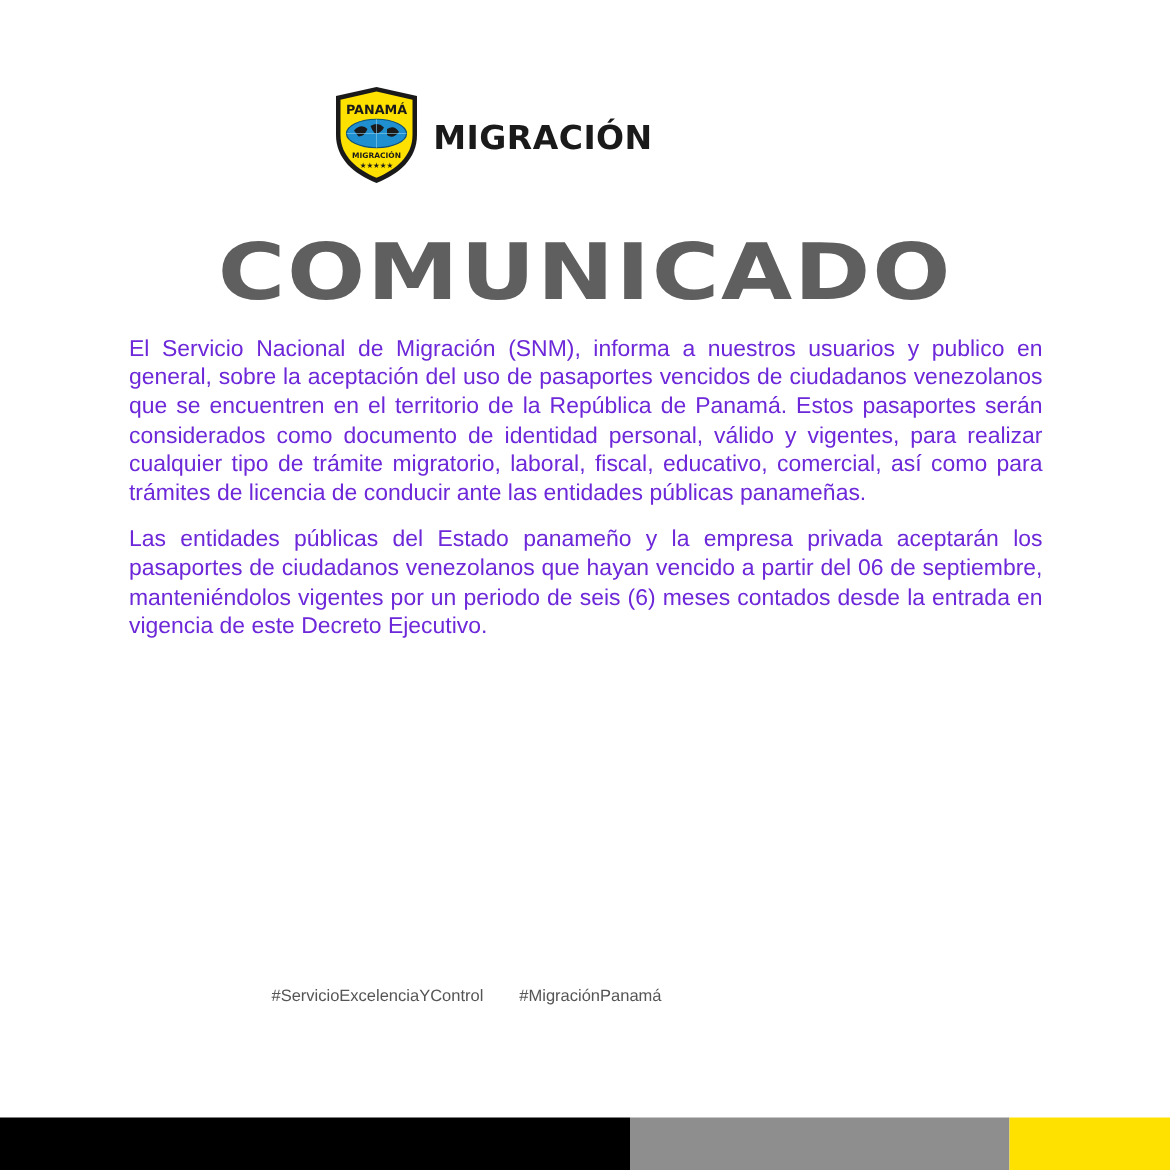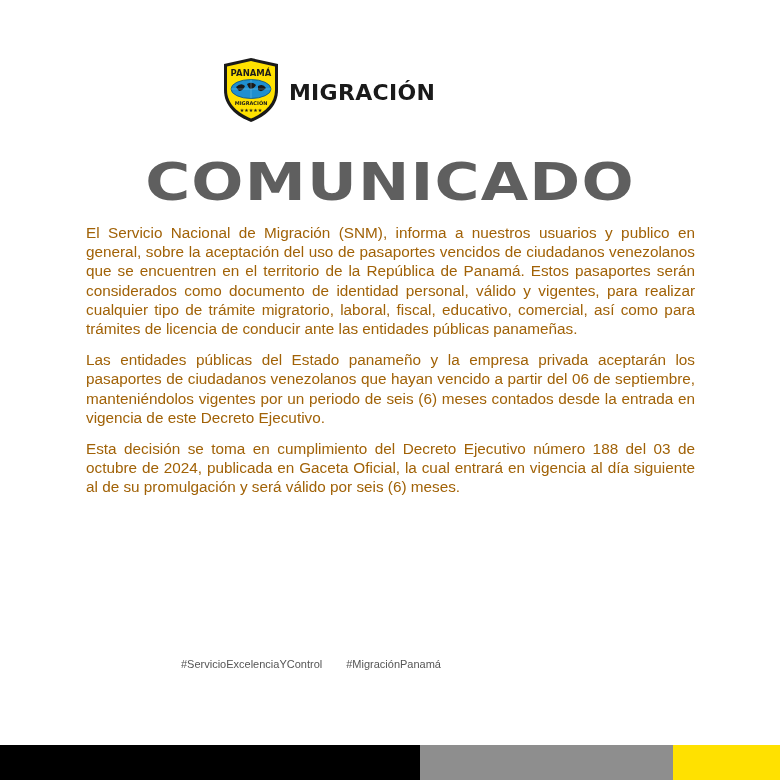--- a/index.html
+++ b/index.html
@@ -10,21 +10,21 @@
     .header { position: absolute; top: 56px; left: 0; width: 656px; display: flex; justify-content: center; align-items: center; }
     .shield { width: 60px; height: 68px; margin-right: 8px; }
     .brand { font-family: "DejaVu Sans", sans-serif; font-weight: bold; font-size: 22px; color: #1a1a1a; letter-spacing: 0.3px; margin-top: 4px; }
     .title {
       position: absolute; top: 148px; left: 0; width: 780px; text-align: center;
       font-family: "DejaVu Sans", sans-serif; font-weight: bold; font-size: 52px; color: #5f5f5f;
       letter-spacing: 1px; transform: scaleX(1.18); transform-origin: center; line-height: 68px;
     }
     .body { position: absolute; top: 223px; left: 86px; width: 609px; }
     .body p {
-      margin: 0 0 12px 0; font-size: 15.3px; line-height: 19.2px; text-align: justify; color: #a16207;
+      margin: 0 0 12px 0; font-size: 15.3px; line-height: 19.2px; text-align: justify; color: #6d28d9;
     }
     .hashtags { position: absolute; top: 658px; left: 0; width: 616px; display: flex; justify-content: center; gap: 18px; font-size: 11px; color: #555555; }
     .hashtags span { margin-left: 6px; }
     .footer-bar { position: absolute; top: 745px; left: 0; width: 780px; height: 35px; display: flex; }
     .seg-black { width: 420px; background: #000000; }
     .seg-gray { width: 253px; background: #8e8e8e; }
     .seg-yellow { flex: 1; background: #ffe100; }
   </style>
 </head>
 <body>
@@ -42,21 +42,20 @@
     <text x="30" y="56" text-anchor="middle" font-family="DejaVu Sans, sans-serif" font-size="5" fill="#1a1a1a">★★★★★</text>
   </svg>
   <span class="brand">MIGRACIÓN</span>
 </div>
 
 <div class="title">COMUNICADO</div>
 
 <div class="body">
   <p>El Servicio Nacional de Migración (SNM), informa a nuestros usuarios y publico en general, sobre la aceptación del uso de pasaportes vencidos de ciudadanos venezolanos que se encuentren en el territorio de la República de Panamá. Estos pasaportes serán considerados como documento de identidad personal, válido y vigentes, para realizar cualquier tipo de trámite migratorio, laboral, fiscal, educativo, comercial, así como para trámites de licencia de conducir ante las entidades públicas panameñas.</p>
   <p>Las entidades públicas del Estado panameño y la empresa privada aceptarán los pasaportes de ciudadanos venezolanos que hayan vencido a partir del 06 de septiembre, manteniéndolos vigentes por un periodo de seis (6) meses contados desde la entrada en vigencia de este Decreto Ejecutivo.</p>
-  <p>Esta decisión se toma en cumplimiento del Decreto Ejecutivo número 188 del 03 de octubre de 2024, publicada en Gaceta Oficial, la cual entrará en vigencia al día siguiente al de su promulgación y será válido por seis (6) meses.</p>
 </div>
 
 <div class="hashtags">
   <span>#ServicioExcelenciaYControl</span>
   <span>#MigraciónPanamá</span>
 </div>
 
 <div class="footer-bar">
   <div class="seg-black"></div>
   <div class="seg-gray"></div>

